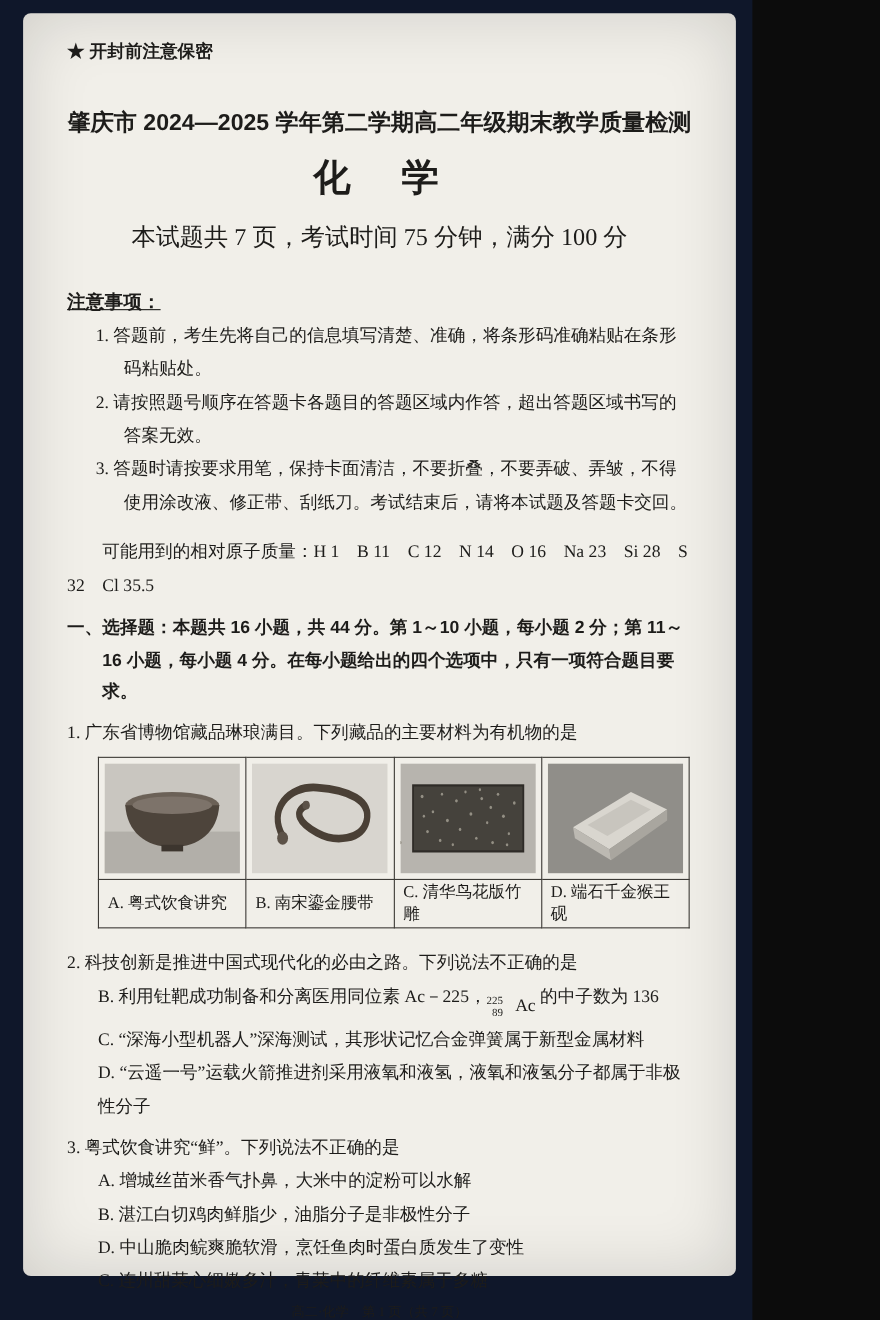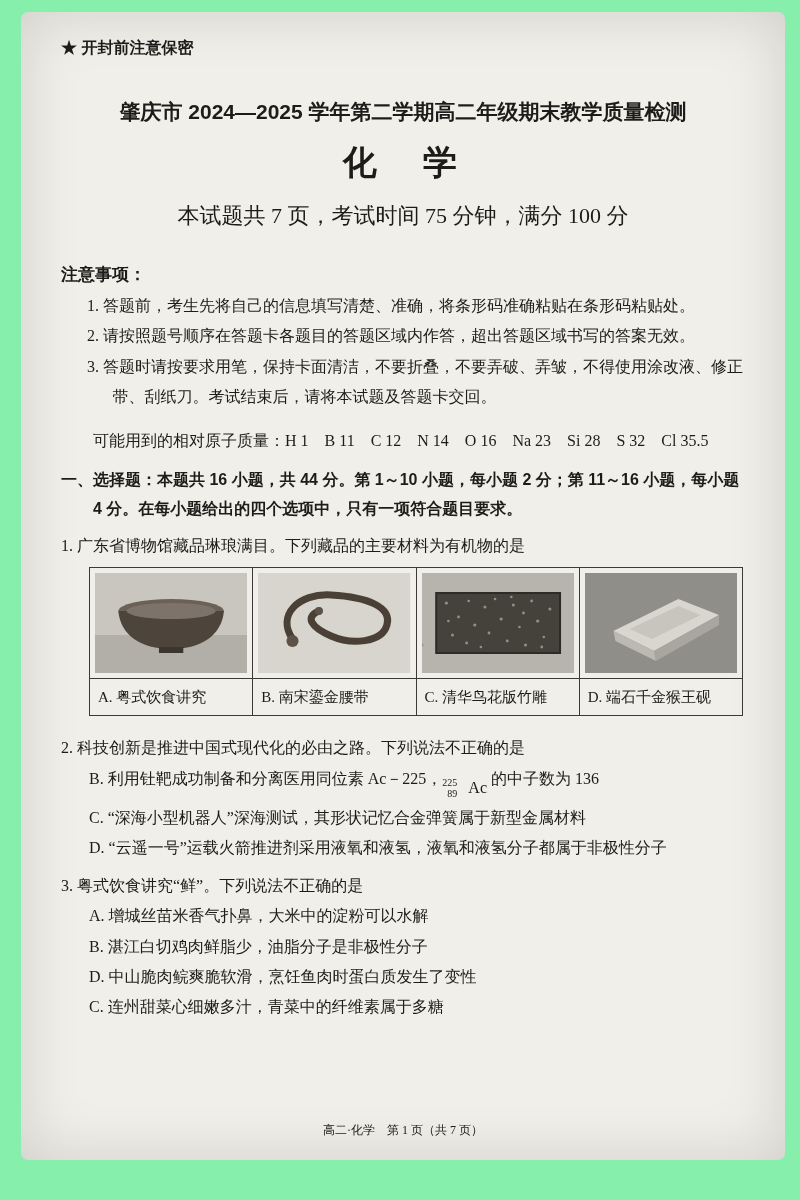--- a/index.html
+++ b/index.html
@@ -4,22 +4,22 @@
 <style>
   html, body {
     margin: 0; padding: 0;
     width: 800px; height: 1200px;
     overflow: hidden;
     background: #0c0c0c;
     font-family: "Liberation Serif", serif;
   }
   .scan {
     position: relative;
-    width: 800px; height: 1200px;
-    background: #86efac;
+    width: 684px; height: 1200px;
+    background: #0f172a;
   }
   .paper {
     position: absolute;
     left: 21px; top: 12px; right: 15px; bottom: 40px;
     background: #f1efe9;
     border-radius: 7px;
     box-shadow: inset 0 0 60px rgba(0,0,0,0.14);
     box-sizing: border-box;
     padding: 26px 40px 16px 40px;
     display: flex;
@@ -53,20 +53,21 @@
   .exam-info {
     margin-top: 10px;
     text-align: center;
     font-size: 22px;
   }
   .notes-heading {
     margin-top: 22px;
     font-family: "Liberation Sans", sans-serif;
     font-weight: bold;
     font-size: 17px;
+    text-decoration: underline;
   }
   .notes { padding-left: 26px; }
   .note {
     padding-left: 1.6em;
     text-indent: -1.6em;
   }
   .atomic {
     margin-top: 14px;
     text-indent: 2em;
   }

